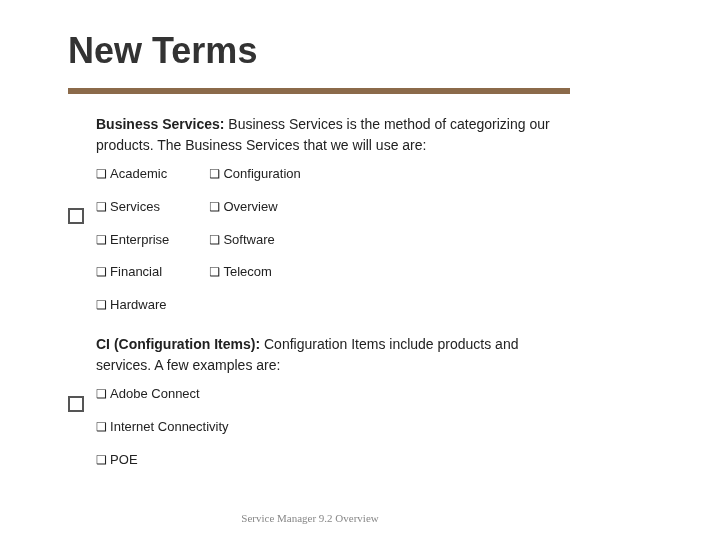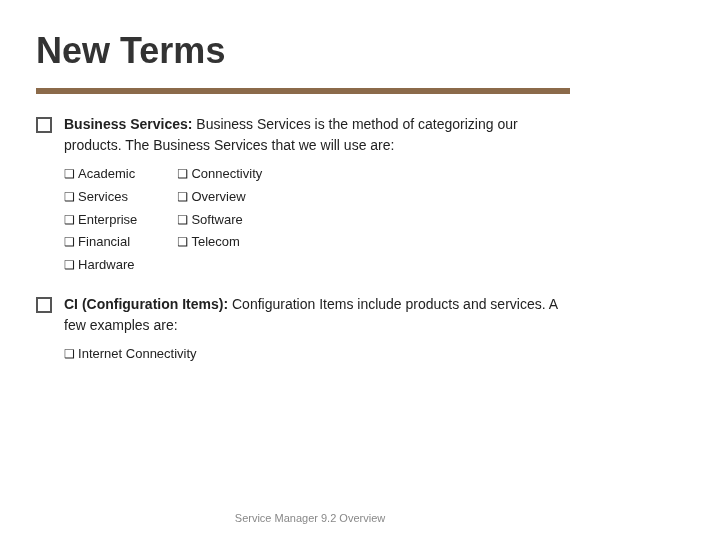--- a/index.html
+++ b/index.html
@@ -9,41 +9,41 @@
       height: 540px;
       background: #ffffff;
       font-family: Arial, sans-serif;
       overflow: hidden;
       position: relative;
     }
 
     .page {
       width: 620px;
       height: 540px;
-      padding: 30px 50px 20px 36px;
+      padding: 30px 50px 20px 68px;
       position: relative;
     }
 
     .title {
       font-size: 36px;
       font-weight: bold;
       color: #333333;
       margin-bottom: 16px;
     }
 
     .accent-bar {
       width: 100%;
       height: 6px;
       background: #8B6A4A;
       margin-bottom: 20px;
     }
 
     .section {
       display: flex;
-      align-items: flex-start;
+      align-items: center;
       margin-bottom: 18px;
     }
 
     .checkbox {
       width: 16px;
       height: 16px;
       border: 2px solid #555;
       background: #fff;
       flex-shrink: 0;
       margin-top: 3px;
@@ -68,41 +68,42 @@
     .items-grid {
       display: flex;
       gap: 40px;
       margin-left: 0;
       margin-top: 4px;
     }
 
     .items-col {
       display: flex;
       flex-direction: column;
-      gap: 2px;
+      gap: 12px;
     }
 
     .item-row {
       font-size: 13px;
       color: #222;
       line-height: 1.6;
     }
 
     .item-row::before {
       content: '❑ ';
       font-size: 12px;
     }
 
     .footer {
       position: absolute;
       bottom: 16px;
       left: 50%;
       transform: translateX(-50%);
       font-size: 11px;
       color: #888;
+      font-family: Liberation Serif, serif;
     }
   </style>
 </head>
 <body>
 
 <div class="page">
   <h1 class="title">New Terms</h1>
   <div class="accent-bar"></div>
 
   <div class="section">
@@ -113,37 +114,39 @@
       </div>
       <div class="items-grid">
         <div class="items-col">
           <div class="item-row"><span>Academic</span></div>
           <div class="item-row"><span>Services</span></div>
           <div class="item-row"><span>Enterprise</span></div>
           <div class="item-row"><span>Financial</span></div>
           <div class="item-row"><span>Hardware</span></div>
         </div>
         <div class="items-col">
-          <div class="item-row"><span>Connectivity</span></div>
+          <div class="item-row"><span>Configuration</span></div>
           <div class="item-row"><span>Overview</span></div>
           <div class="item-row"><span>Software</span></div>
           <div class="item-row"><span>Telecom</span></div>
         </div>
       </div>
     </div>
   </div>
 
   <div class="section">
     <div class="checkbox"></div>
     <div class="section-content">
       <div class="section-text">
         <span class="bold">CI (Configuration Items):</span><span> Configuration Items include products and services.  A few examples are:</span>
       </div>
       <div class="items-grid">
         <div class="items-col">
+          <div class="item-row"><span>Adobe Connect</span></div>
           <div class="item-row"><span>Internet Connectivity</span></div>
+          <div class="item-row"><span>POE</span></div>
         </div>
       </div>
     </div>
   </div>
 
   <div class="footer">Service Manager 9.2 Overview</div>
 </div>
 
 </body></html>

